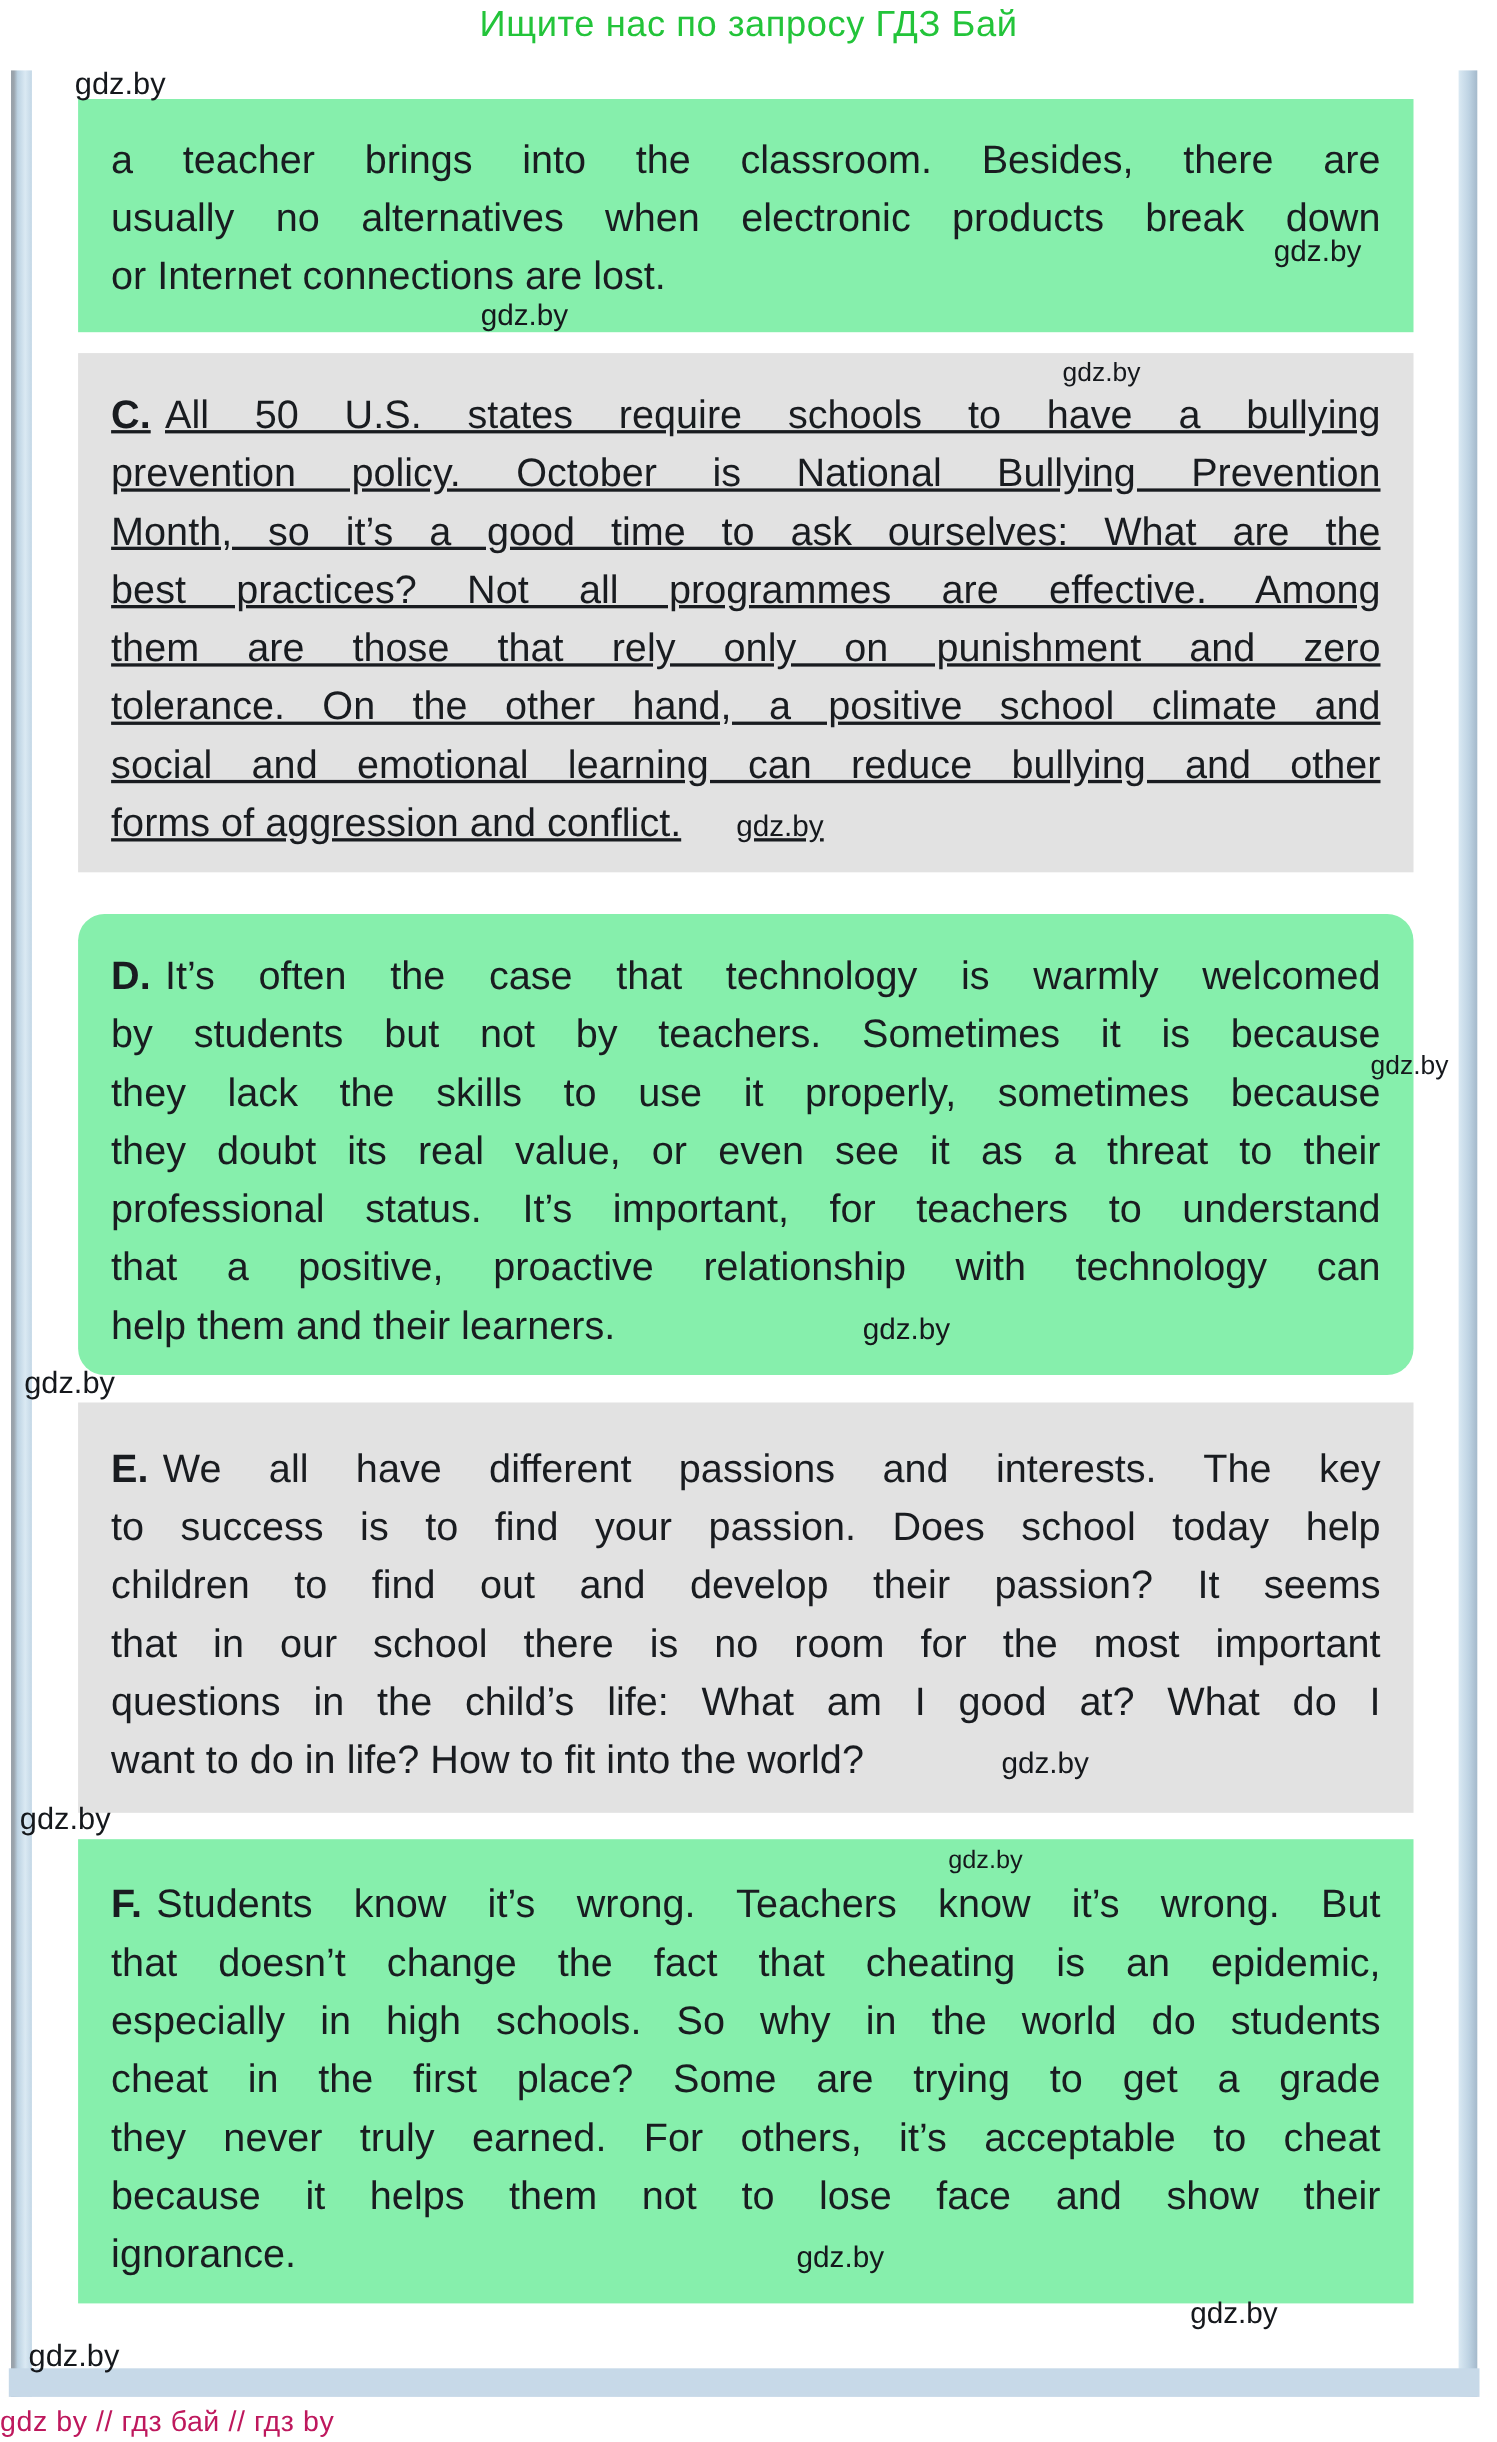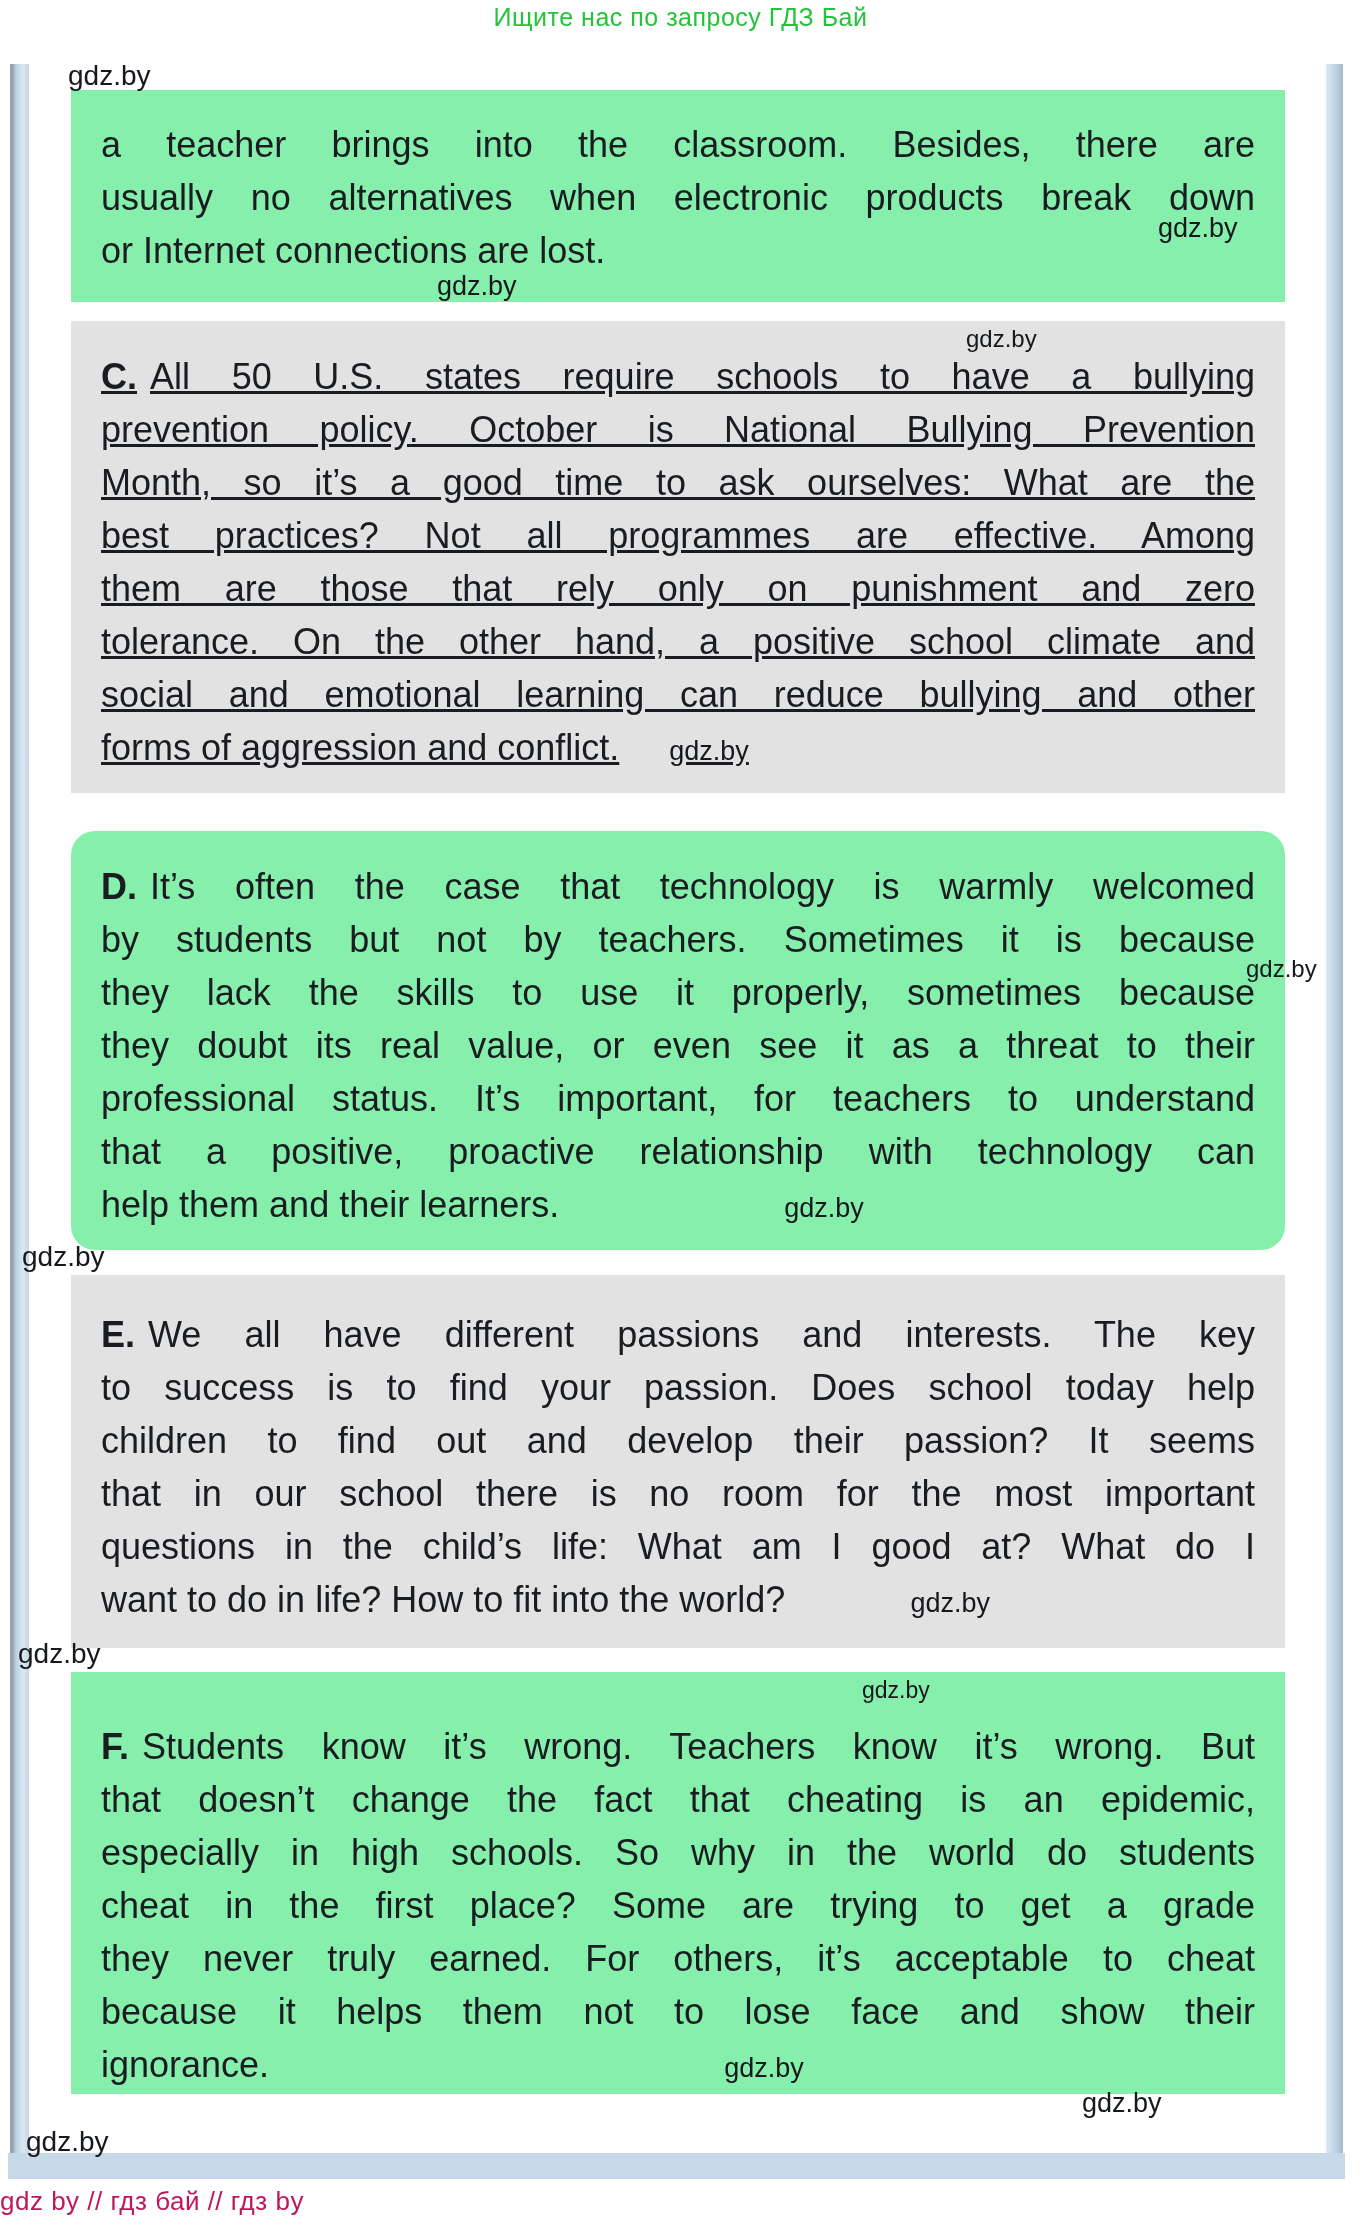--- a/index.html
+++ b/index.html
@@ -3,21 +3,21 @@
 <meta charset="utf-8">
 <style>
   html,body{margin:0;padding:0;}
   body{
     width:1361px;height:2220px;position:relative;background:#ffffff;
     font-family:"Liberation Sans","DejaVu Sans",sans-serif;
     color:#191c20;overflow:hidden;
   }
   .banner{
     position:absolute;top:3px;left:0;width:100%;
-    text-align:center;font-size:25px;color:#23c43a;letter-spacing:.5px;
+    text-align:center;font-size:33px;color:#23c43a;letter-spacing:.5px;
   }
   .sidebar{position:absolute;top:64px;height:2115px;}
   .sidebar.left{
     left:10px;width:19px;
     background:linear-gradient(to right,#98a1a9 0%,#9aa4ad 14%,#bcd2e2 32%,#dae9f3 68%,#c3d7e6 100%);
   }
   .sidebar.right{
     left:1326px;width:17px;
     background:linear-gradient(to right,#dae9f3 0%,#bed3e3 55%,#a4b9cb 100%);
   }
@@ -32,21 +32,21 @@
   .para{
     position:absolute;left:71px;width:1214px;
     padding:0 30px;box-sizing:border-box;
   }
   .para.blue{background:#86efac;}
   .para.gray{background:#e2e2e2;}
   .p1{top:90px;height:212px;padding-top:28px;}
   .pC{top:321px;height:472px;padding-top:29px;text-decoration:underline;}
   .pD{top:831px;height:419px;padding-top:29px;border-radius:24px;}
   .pE{top:1275px;height:373px;padding-top:33px;}
-  .pF{top:1672px;height:422px;padding-top:48px;}
+  .pF{top:1672px;height:422px;padding-top:32px;}
   .jline{
     height:53px;line-height:53px;font-size:36px;
     text-align:justify;text-align-last:justify;white-space:normal;
   }
   .jline.last{text-align:left;text-align-last:left;}
   .label{font-weight:bold;margin-right:13px;}
   .wm{
     position:absolute;font-size:28px;color:#15181c;line-height:1;
     white-space:nowrap;
   }

